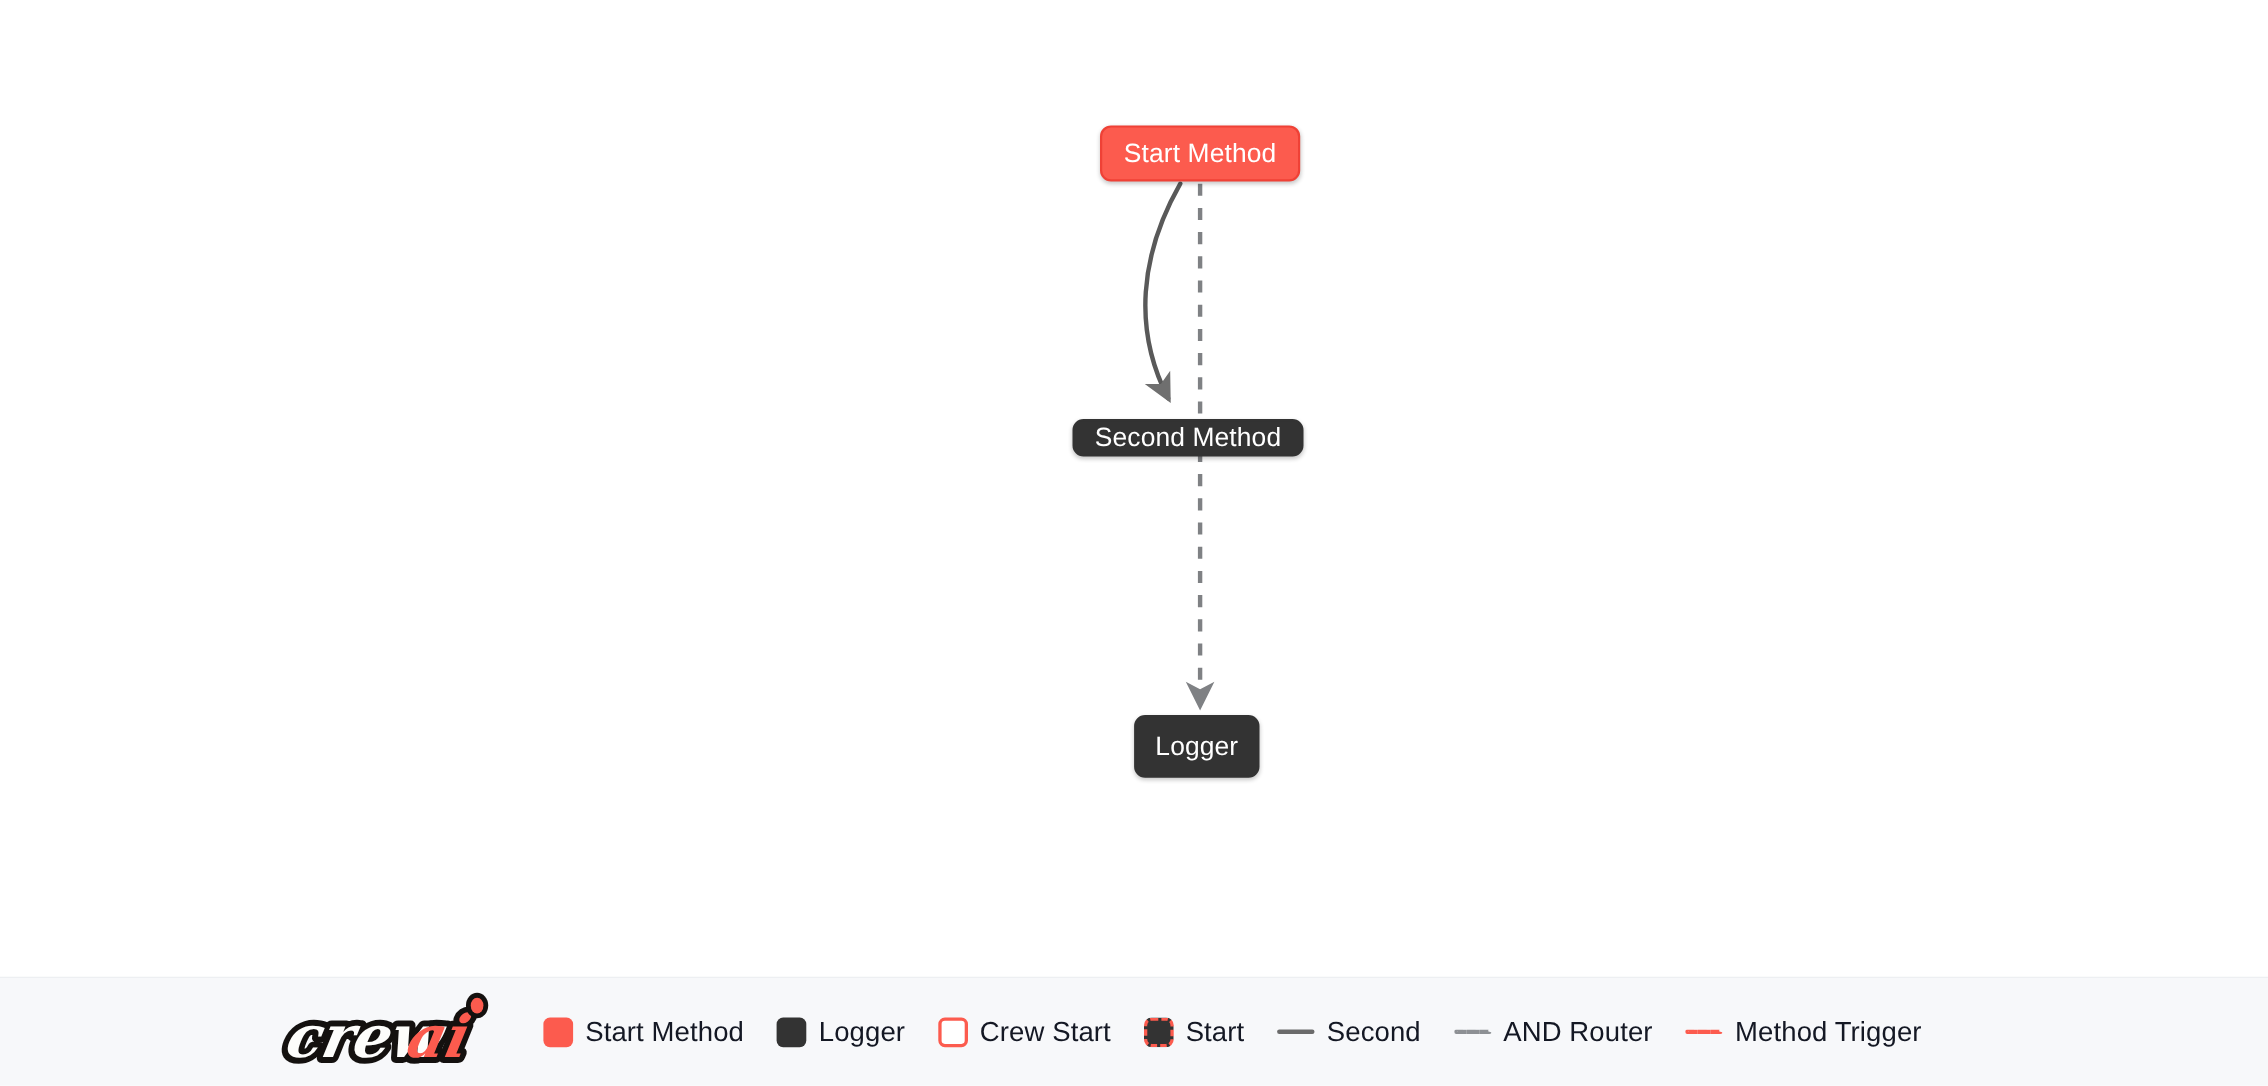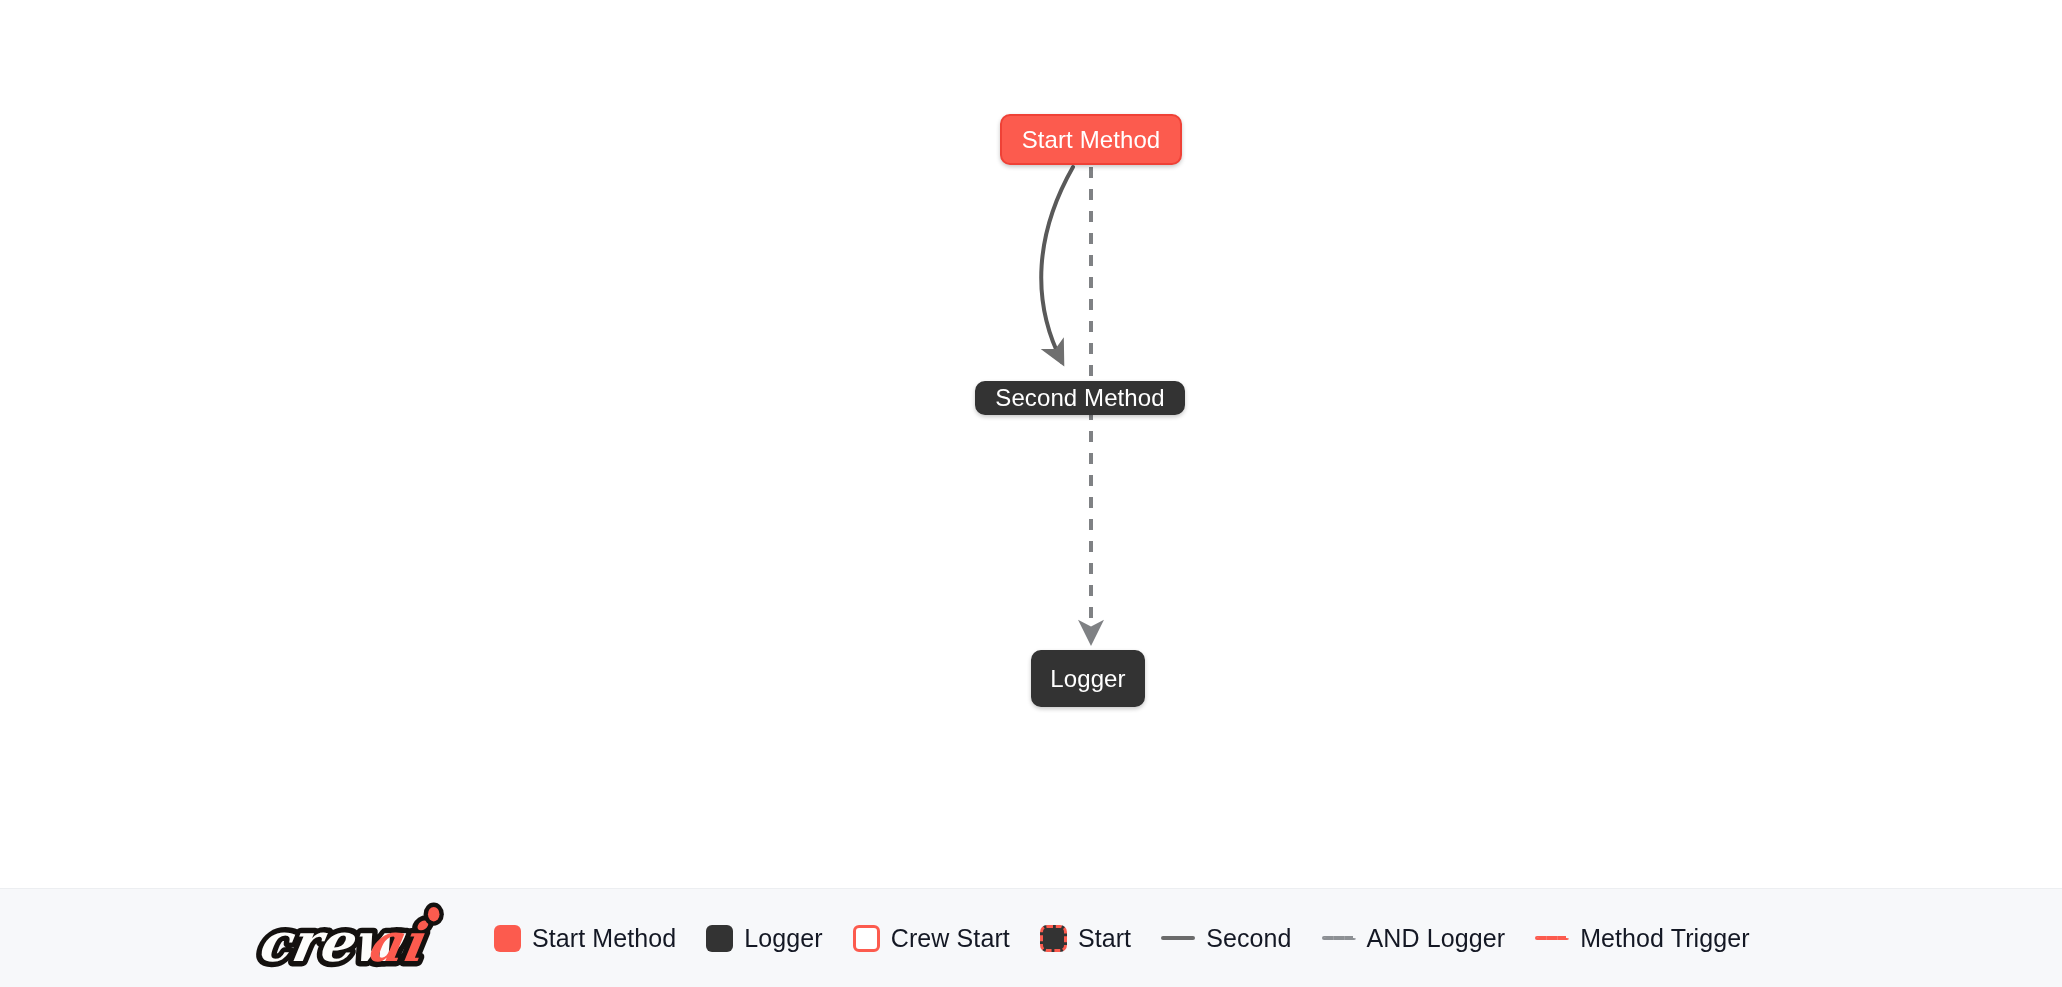--- a/index.html
+++ b/index.html
@@ -220,21 +220,21 @@
       <span class="legend-label">Start</span>
     </div>
 
     <div class="legend-item">
       <span class="line-sample ln-solid"></span>
       <span class="legend-label">Second</span>
     </div>
 
     <div class="legend-item">
       <span class="line-sample ln-dashed"></span>
-      <span class="legend-label">AND Logger</span>
+      <span class="legend-label">AND Router</span>
     </div>
 
     <div class="legend-item">
       <span class="line-sample ln-dashed-red"></span>
       <span class="legend-label">Method Trigger</span>
     </div>
 
   </div>
 </div>
 

